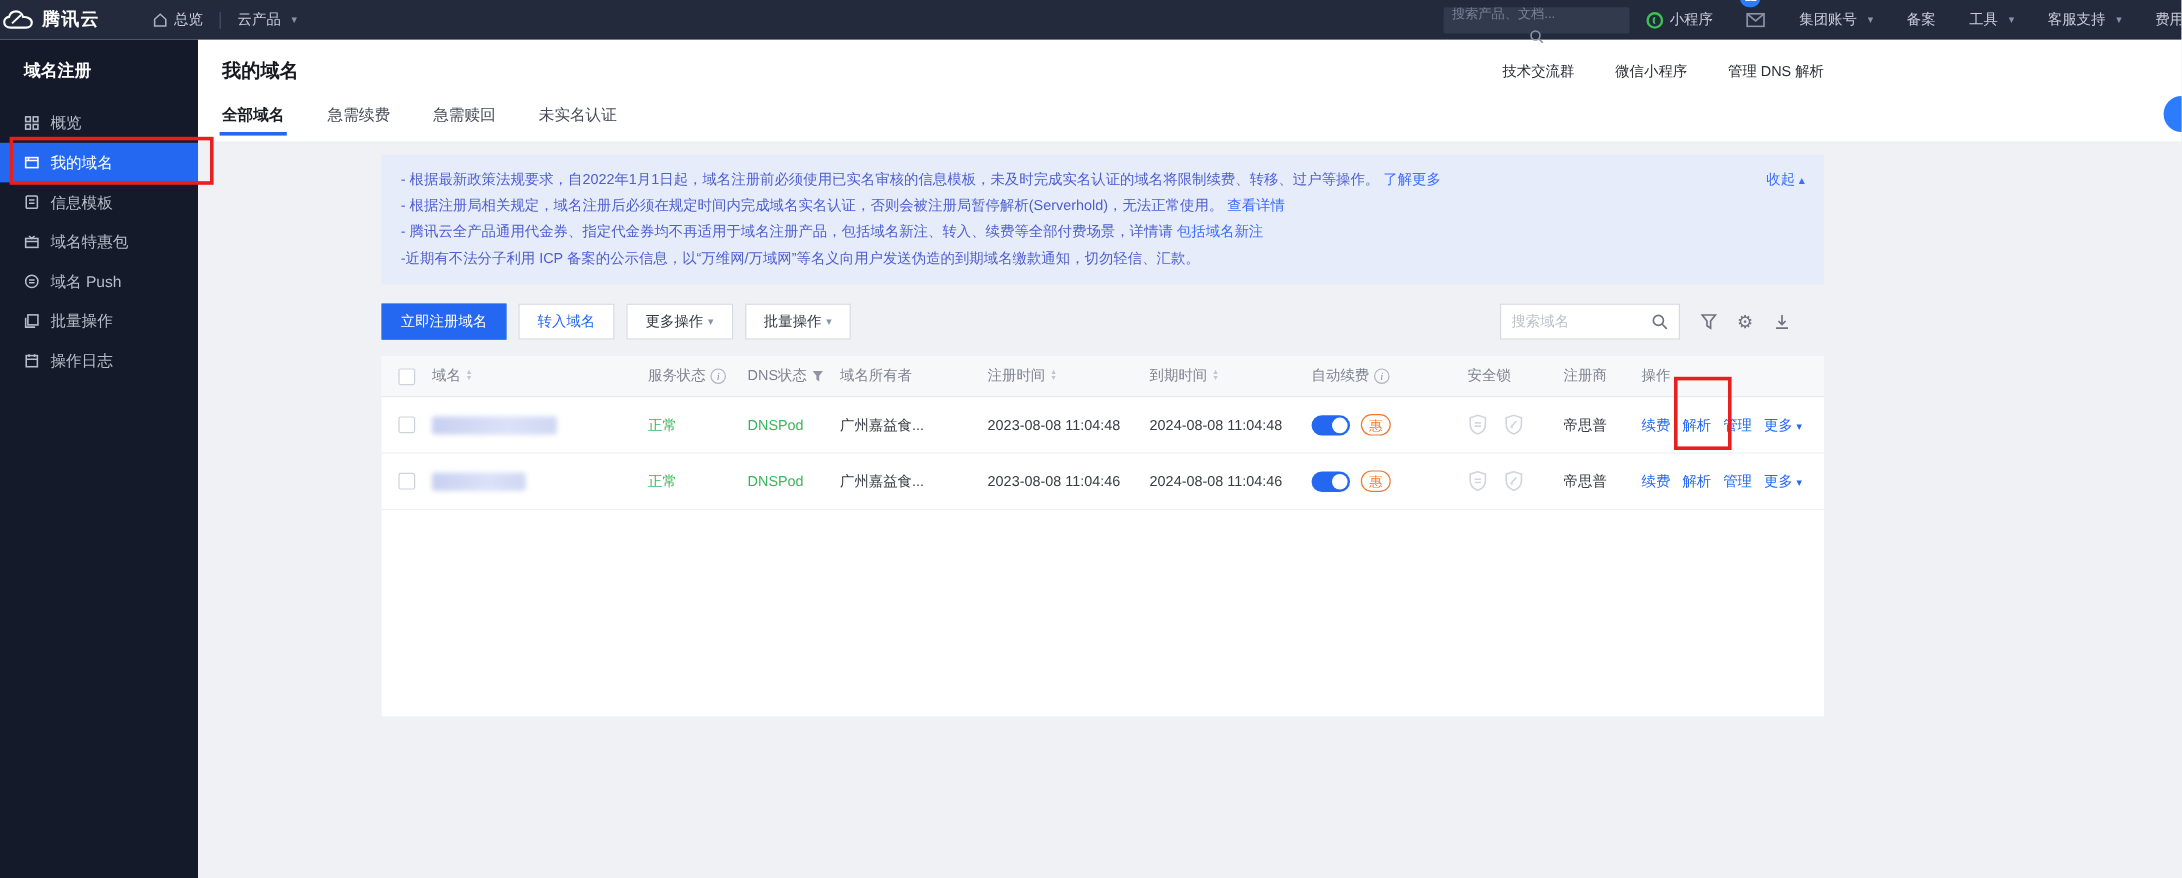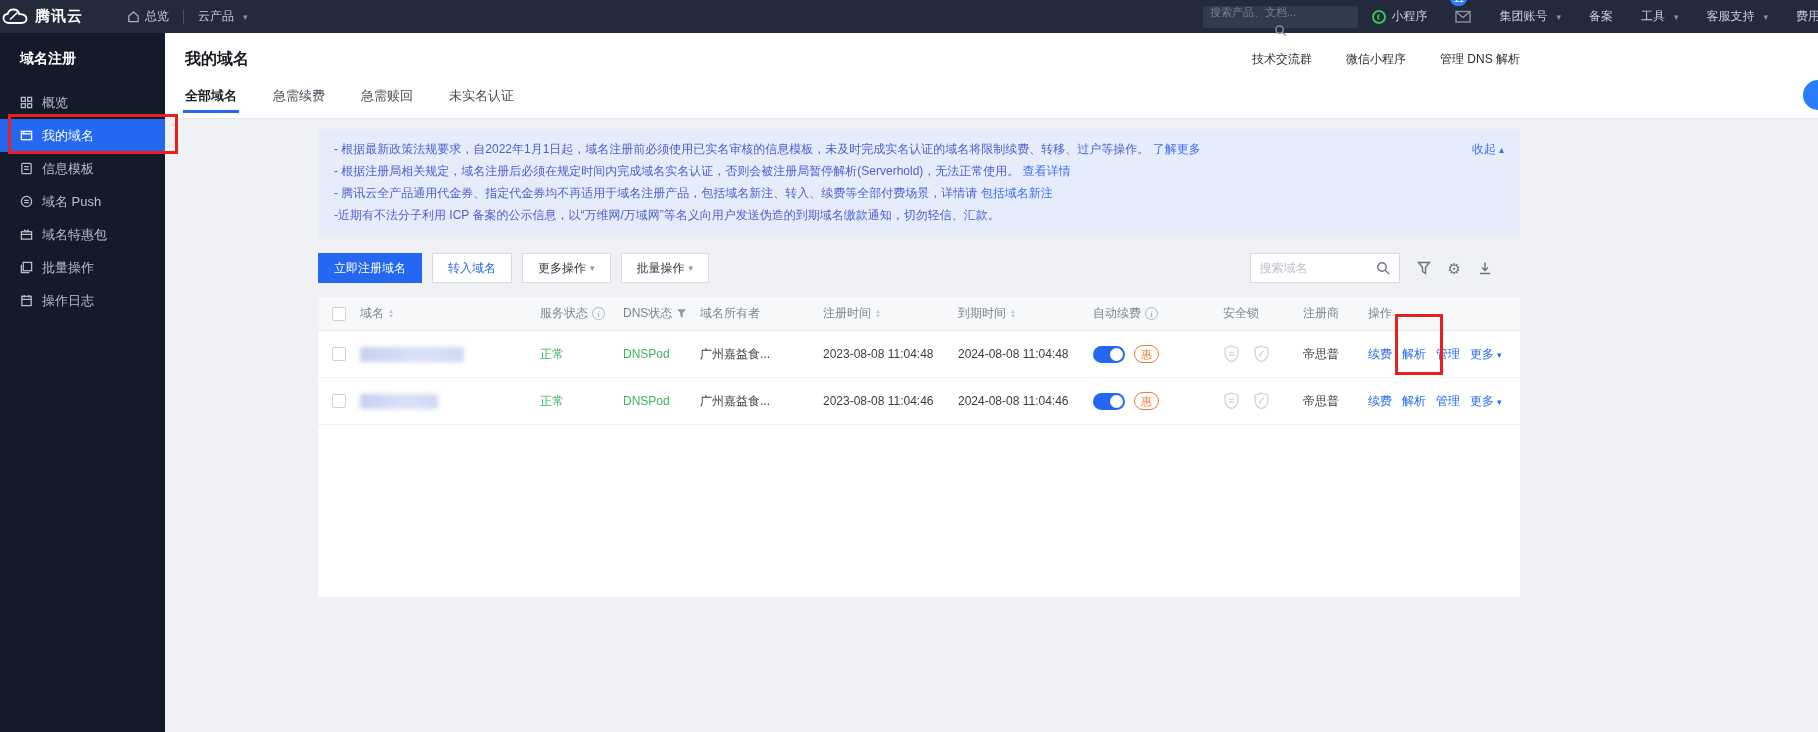--- a/index.html
+++ b/index.html
@@ -207,35 +207,35 @@
           <path d="M4.5 5 H9.5 M4.5 8 H9.5"></path>
       </svg>
     </span>
     <span>信息模板</span>
   </div>
 
 
   <div class="side-item">
     <span>
       <svg width="13" height="13" viewBox="0 0 14 14" fill="none" stroke="currentColor" stroke-width="1.4">
+        <rect x="1.5" y="4" width="11" height="8"></rect>
+          <path d="M1.5 6.8 H12.5 M4.5 1.8 L7 4 L9.5 1.8"></path>
+      </svg>
+    </span>
+    <span>域名特惠包</span>
+  </div>
+
+  <div class="side-item">
+    <span>
+      <svg width="13" height="13" viewBox="0 0 14 14" fill="none" stroke="currentColor" stroke-width="1.4">
         <circle cx="7" cy="7" r="5.5"></circle>
           <path d="M4.5 5.8 H9.5 M4.5 8.2 H9.5"></path>
       </svg>
     </span>
     <span>域名 Push</span>
-  </div>
-
-  <div class="side-item">
-    <span>
-      <svg width="13" height="13" viewBox="0 0 14 14" fill="none" stroke="currentColor" stroke-width="1.4">
-        <rect x="1.5" y="4" width="11" height="8"></rect>
-          <path d="M1.5 6.8 H12.5 M4.5 1.8 L7 4 L9.5 1.8"></path>
-      </svg>
-    </span>
-    <span>域名特惠包</span>
   </div>
 
   <div class="side-item">
     <span>
       <svg width="13" height="13" viewBox="0 0 14 14" fill="none" stroke="currentColor" stroke-width="1.4">
         <rect x="3.5" y="1.5" width="9" height="9"></rect>
           <path d="M1.5 4 V12.5 H10"></path>
       </svg>
     </span>
     <span>批量操作</span>

